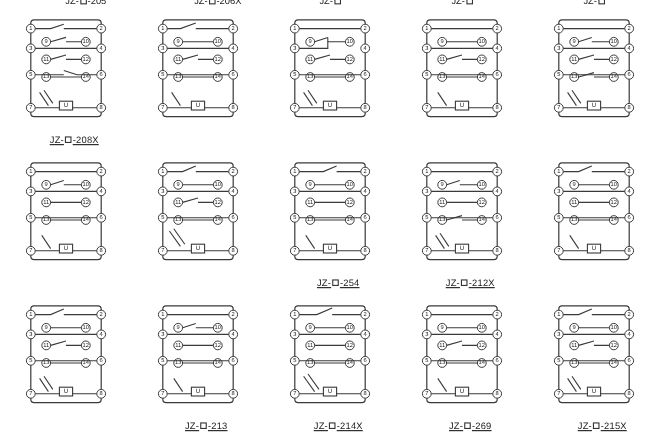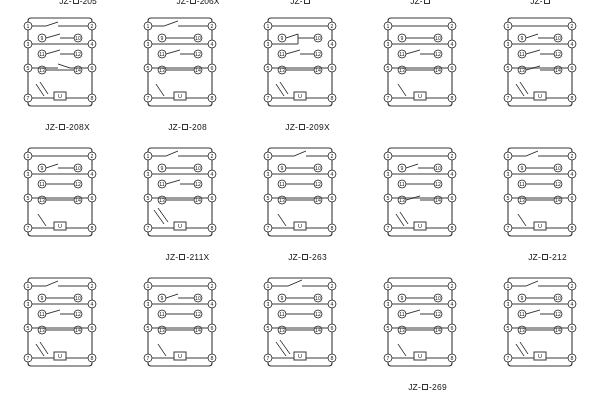--- a/index.html
+++ b/index.html
@@ -47,20 +47,21 @@
   .caption {
     position: absolute;
     left: 15px;
     right: 0;
     bottom: 6px;
     text-align: center;
     font-size: 8.5px;
     letter-spacing: 0.2px;
     color: #1a1a1a;
     white-space: nowrap;
+    text-decoration: underline;
   }
   .sq {
     display: inline-block;
     width: 6px;
     height: 6px;
     border: 1px solid #333;
     box-sizing: border-box;
     vertical-align: middle;
     margin: 0 1px;
     position: relative;
@@ -215,23 +216,20 @@
           <path class="ln" d="M18 34 L74 34"></path>
           <path class="ln" d="M32 44 L46 40 M46 44 L60 44"></path>
           <path class="ln" d="M18 58 L74 58"></path>
           <path class="ln" d="M32 60 L60 60"></path>
           <rect class="ln" x="40" y="82" width="12" height="8"></rect>
           <text class="utxt" x="46" y="86">U</text>
           <path class="ln" d="M18 88 L40 88 M52 88 L74 88"></path>
           <path class="ln" d="M22 74 L30 86"></path>
         </svg>
       </div>
-      <div class="caption">
-        <span>JZ-</span><span class="sq"></span><span>-208</span>
-      </div>
     </div>
 
     <div class="cell">
       <div class="diagram">
         <svg viewBox="0 0 92 108" width="92" height="108">
           <rect class="body-rect" x="14" y="8" width="64" height="88" rx="3"></rect>
           <circle class="pin" cx="14" cy="16" r="4"></circle>
             <text class="pintxt" x="14" y="16">1</text>
           <circle class="pin" cx="78" cy="16" r="4"></circle>
             <text class="pintxt" x="78" y="16">2</text>
@@ -264,23 +262,20 @@
           <path class="ln" d="M18 34 L44 34 L44 24"></path>
           <path class="ln" d="M32 44 L46 40 M46 44 L60 44"></path>
           <path class="ln" d="M18 58 L74 58"></path>
           <path class="ln" d="M32 60 L60 60"></path>
           <rect class="ln" x="40" y="82" width="12" height="8"></rect>
           <text class="utxt" x="46" y="86">U</text>
           <path class="ln" d="M18 88 L40 88 M52 88 L74 88"></path>
           <path class="ln" d="M22 74 L30 86 M26 72 L34 84"></path>
         </svg>
       </div>
-      <div class="caption">
-        <span>JZ-</span><span class="sq"></span><span>-209X</span>
-      </div>
     </div>
 
     <div class="cell">
       <div class="diagram">
         <svg viewBox="0 0 92 108" width="92" height="108">
           <rect class="body-rect" x="14" y="8" width="64" height="88" rx="3"></rect>
           <circle class="pin" cx="14" cy="16" r="4"></circle>
             <text class="pintxt" x="14" y="16">1</text>
           <circle class="pin" cx="78" cy="16" r="4"></circle>
             <text class="pintxt" x="78" y="16">2</text>
@@ -451,23 +446,20 @@
           <path class="ln" d="M18 34 L74 34"></path>
           <path class="ln" d="M32 44 L46 40 M46 44 L60 44"></path>
           <path class="ln" d="M18 58 L74 58"></path>
           <path class="ln" d="M32 60 L60 60"></path>
           <rect class="ln" x="40" y="82" width="12" height="8"></rect>
           <text class="utxt" x="46" y="86">U</text>
           <path class="ln" d="M18 88 L40 88 M52 88 L74 88"></path>
           <path class="ln" d="M20 70 L30 84 M24 68 L34 82"></path>
         </svg>
       </div>
-      <div class="caption">
-        <span>JZ-</span><span class="sq"></span><span>-211X</span>
-      </div>
     </div>
 
     <div class="cell">
       <div class="diagram">
         <svg viewBox="0 0 92 108" width="92" height="108">
           <rect class="body-rect" x="14" y="8" width="64" height="88" rx="3"></rect>
           <circle class="pin" cx="14" cy="16" r="4"></circle>
             <text class="pintxt" x="14" y="16">1</text>
           <circle class="pin" cx="78" cy="16" r="4"></circle>
             <text class="pintxt" x="78" y="16">2</text>
@@ -501,21 +493,21 @@
           <path class="ln" d="M32 44 L60 44"></path>
           <path class="ln" d="M18 58 L74 58"></path>
           <path class="ln" d="M32 60 L60 60"></path>
           <rect class="ln" x="40" y="82" width="12" height="8"></rect>
           <text class="utxt" x="46" y="86">U</text>
           <path class="ln" d="M18 88 L40 88 M52 88 L74 88"></path>
           <path class="ln" d="M24 74 L32 86"></path>
         </svg>
       </div>
       <div class="caption">
-        <span>JZ-</span><span class="sq"></span><span>-263</span>
+        <span>JZ-</span><span class="sq"></span><span>-254</span>
       </div>
     </div>
 
     <div class="cell">
       <div class="diagram">
         <svg viewBox="0 0 92 108" width="92" height="108">
           <rect class="body-rect" x="14" y="8" width="64" height="88" rx="3"></rect>
           <circle class="pin" cx="14" cy="16" r="4"></circle>
             <text class="pintxt" x="14" y="16">1</text>
           <circle class="pin" cx="78" cy="16" r="4"></circle>
@@ -549,20 +541,23 @@
           <path class="ln" d="M18 34 L74 34"></path>
           <path class="ln" d="M32 44 L60 44"></path>
           <path class="ln" d="M18 58 L74 58"></path>
           <path class="ln" d="M32 60 L46 56 M46 60 L60 60"></path>
           <rect class="ln" x="40" y="82" width="12" height="8"></rect>
           <text class="utxt" x="46" y="86">U</text>
           <path class="ln" d="M18 88 L40 88 M52 88 L74 88"></path>
           <path class="ln" d="M22 74 L30 86 M26 72 L34 84"></path>
         </svg>
       </div>
+      <div class="caption">
+        <span>JZ-</span><span class="sq"></span><span>-212X</span>
+      </div>
     </div>
 
     <div class="cell">
       <div class="diagram">
         <svg viewBox="0 0 92 108" width="92" height="108">
           <rect class="body-rect" x="14" y="8" width="64" height="88" rx="3"></rect>
           <circle class="pin" cx="14" cy="16" r="4"></circle>
             <text class="pintxt" x="14" y="16">1</text>
           <circle class="pin" cx="78" cy="16" r="4"></circle>
             <text class="pintxt" x="78" y="16">2</text>
@@ -595,23 +590,20 @@
           <path class="ln" d="M18 34 L74 34"></path>
           <path class="ln" d="M32 44 L60 44"></path>
           <path class="ln" d="M18 58 L74 58"></path>
           <path class="ln" d="M32 60 L60 60"></path>
           <rect class="ln" x="40" y="82" width="12" height="8"></rect>
           <text class="utxt" x="46" y="86">U</text>
           <path class="ln" d="M18 88 L40 88 M52 88 L74 88"></path>
           <path class="ln" d="M24 74 L32 86"></path>
         </svg>
       </div>
-      <div class="caption">
-        <span>JZ-</span><span class="sq"></span><span>-212</span>
-      </div>
     </div>
 
     <div class="cell">
       <div class="diagram">
         <svg viewBox="0 0 92 108" width="92" height="108">
           <rect class="body-rect" x="14" y="8" width="64" height="88" rx="3"></rect>
           <circle class="pin" cx="14" cy="16" r="4"></circle>
             <text class="pintxt" x="14" y="16">1</text>
           <circle class="pin" cx="78" cy="16" r="4"></circle>
             <text class="pintxt" x="78" y="16">2</text>
@@ -690,20 +682,23 @@
           <path class="ln" d="M18 34 L74 34"></path>
           <path class="ln" d="M32 44 L60 44"></path>
           <path class="ln" d="M18 58 L74 58"></path>
           <path class="ln" d="M32 60 L60 60"></path>
           <rect class="ln" x="40" y="82" width="12" height="8"></rect>
           <text class="utxt" x="46" y="86">U</text>
           <path class="ln" d="M18 88 L40 88 M52 88 L74 88"></path>
           <path class="ln" d="M24 74 L32 86"></path>
         </svg>
       </div>
+      <div class="caption">
+        <span>JZ-</span><span class="sq"></span><span>-213</span>
+      </div>
     </div>
 
     <div class="cell">
       <div class="diagram">
         <svg viewBox="0 0 92 108" width="92" height="108">
           <rect class="body-rect" x="14" y="8" width="64" height="88" rx="3"></rect>
           <circle class="pin" cx="14" cy="16" r="4"></circle>
             <text class="pintxt" x="14" y="16">1</text>
           <circle class="pin" cx="78" cy="16" r="4"></circle>
             <text class="pintxt" x="78" y="16">2</text>
@@ -736,20 +731,23 @@
           <path class="ln" d="M18 34 L74 34"></path>
           <path class="ln" d="M32 44 L60 44"></path>
           <path class="ln" d="M18 58 L74 58"></path>
           <path class="ln" d="M32 60 L60 60"></path>
           <rect class="ln" x="40" y="82" width="12" height="8"></rect>
           <text class="utxt" x="46" y="86">U</text>
           <path class="ln" d="M18 88 L40 88 M52 88 L74 88"></path>
           <path class="ln" d="M22 72 L32 86 M26 70 L36 84"></path>
         </svg>
       </div>
+      <div class="caption">
+        <span>JZ-</span><span class="sq"></span><span>-214X</span>
+      </div>
     </div>
 
     <div class="cell">
       <div class="diagram">
         <svg viewBox="0 0 92 108" width="92" height="108">
           <rect class="body-rect" x="14" y="8" width="64" height="88" rx="3"></rect>
           <circle class="pin" cx="14" cy="16" r="4"></circle>
             <text class="pintxt" x="14" y="16">1</text>
           <circle class="pin" cx="78" cy="16" r="4"></circle>
             <text class="pintxt" x="78" y="16">2</text>
@@ -831,16 +829,19 @@
           <path class="ln" d="M18 34 L74 34"></path>
           <path class="ln" d="M32 44 L46 40 M46 44 L60 44"></path>
           <path class="ln" d="M18 58 L74 58"></path>
           <path class="ln" d="M32 60 L60 60"></path>
           <rect class="ln" x="40" y="82" width="12" height="8"></rect>
           <text class="utxt" x="46" y="86">U</text>
           <path class="ln" d="M18 88 L40 88 M52 88 L74 88"></path>
           <path class="ln" d="M22 74 L30 86 M26 72 L34 84"></path>
         </svg>
       </div>
+      <div class="caption">
+        <span>JZ-</span><span class="sq"></span><span>-215X</span>
+      </div>
     </div>
 
   </div>
 </div>
 
 </body></html>

